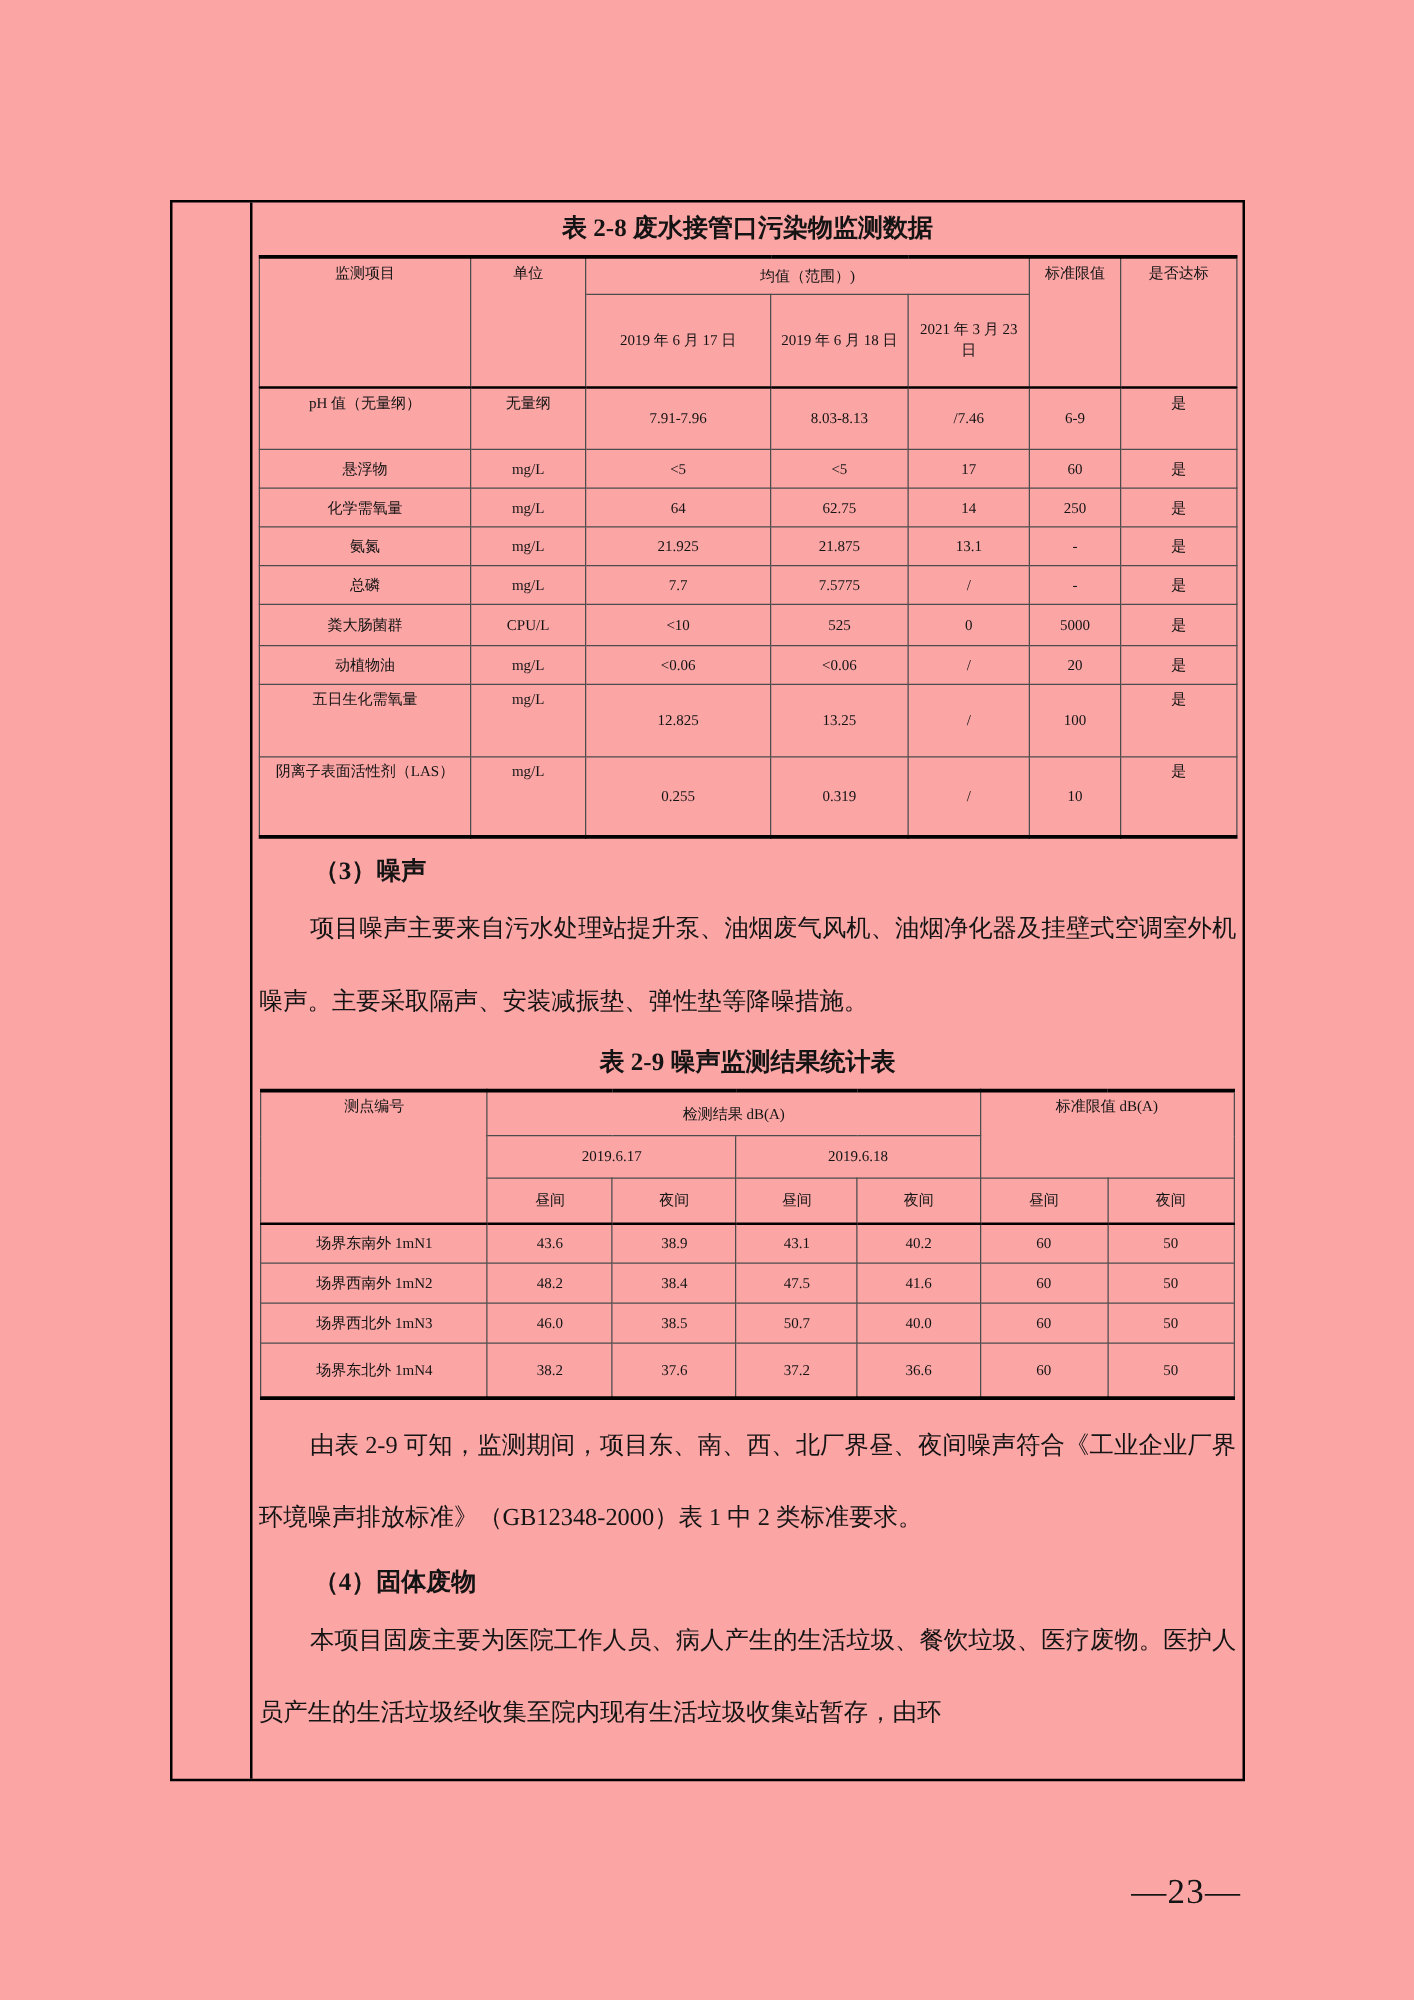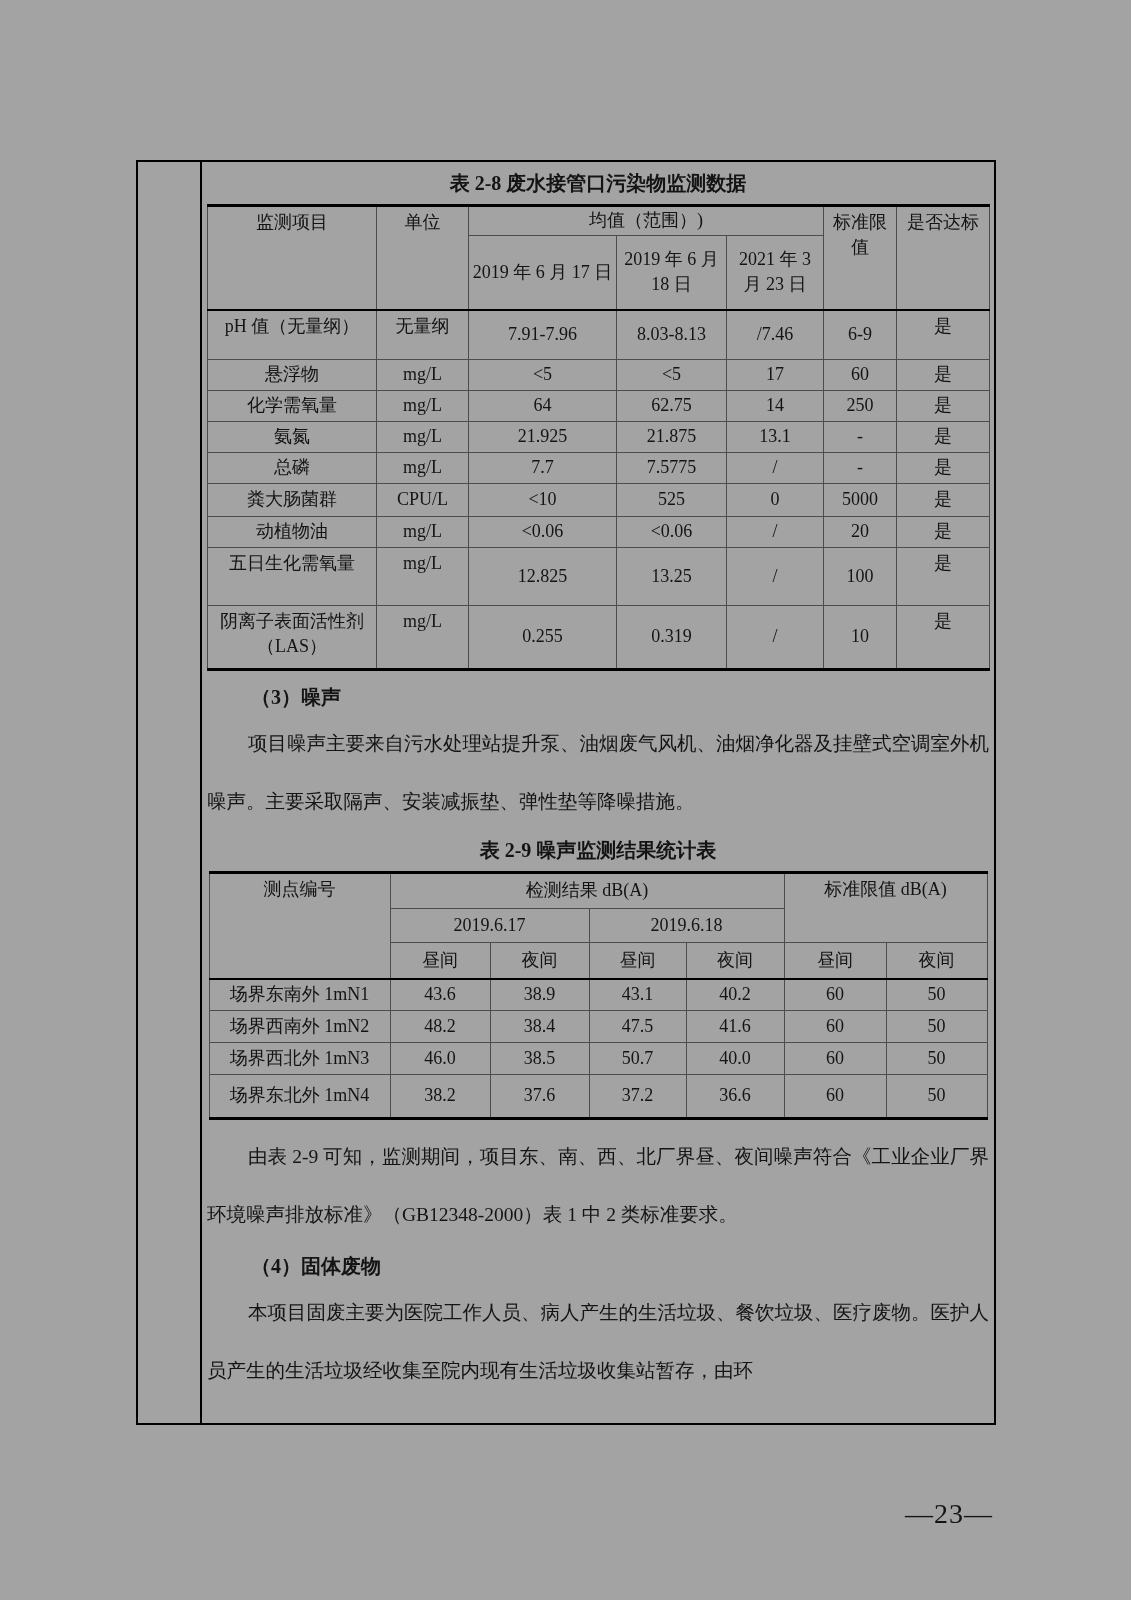--- a/index.html
+++ b/index.html
@@ -1,32 +1,32 @@
 <!DOCTYPE html>
 <html><head>
 <meta charset="utf-8">
 <style>
   html,body{margin:0;padding:0;}
   body{background:#ffffff;}
   .page{
-    position:relative;width:1131px;height:1600px;background:#a3a3a3;
+    position:relative;width:1131px;height:1600px;background:#fca5a5;
     font-family:"Liberation Serif","DejaVu Serif",serif;color:#141414;
   }
   .frame{
     position:absolute;left:136px;top:160px;width:856px;height:1261px;
     border:2px solid #000;display:flex;
   }
   .left-strip{flex:0 0 62px;border-right:2px solid #000;}
   .content{flex:1 1 auto;padding:6px 5px 0 5px;overflow:hidden;}
   .tbl-title{
     text-align:center;font-weight:bold;font-size:20px;line-height:26px;
     margin:2px 0 8px 0;
   }
   .tbl-title.second{margin:6px 0 8px 0;}
-  table{border-collapse:collapse;table-layout:fixed;font-size:18px;margin:0 auto;}
+  table{border-collapse:collapse;table-layout:fixed;font-size:12px;margin:0 auto;}
   td{
     border:1px solid #4c4c4c;text-align:center;vertical-align:middle;
     padding:1px 3px;line-height:1.4;
   }
   .t1,.t2{border-top:3px solid #000;border-bottom:3px solid #000;}
   .t1{width:782px;}
   .t2{width:778px;}
   tr.data-first td{border-top:2px solid #000;}
   td.vt{vertical-align:top;padding-top:3px;}
   .sec-heading{font-size:20px;font-weight:bold;margin:12px 0 4px 44px;line-height:28px;}

